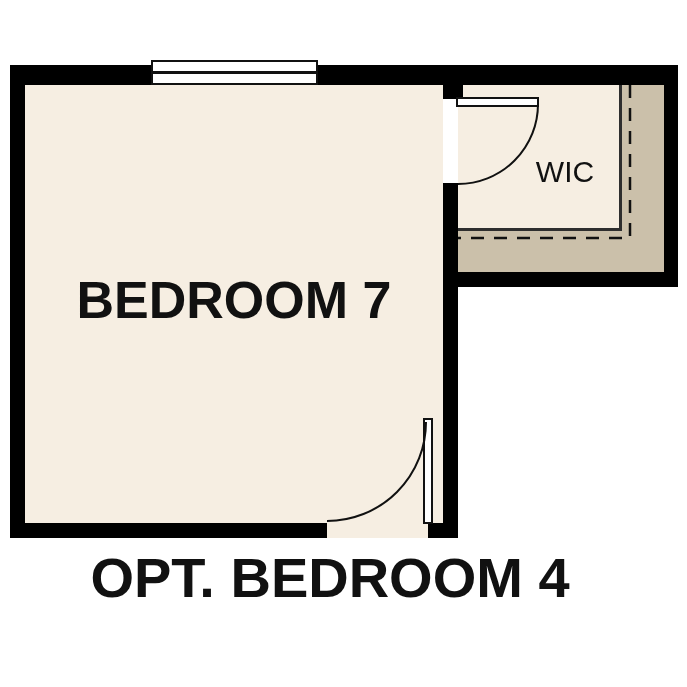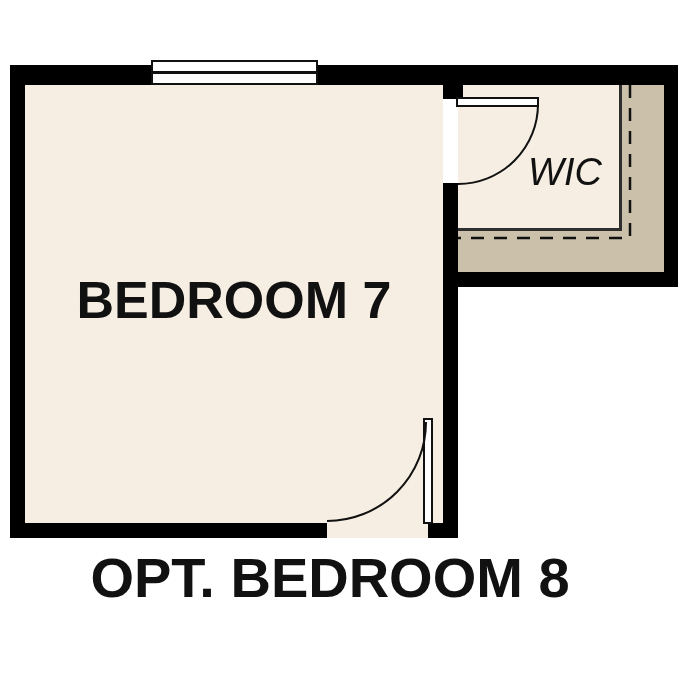--- a/index.html
+++ b/index.html
@@ -51,21 +51,21 @@
   #overlay { left: 0; top: 0; width: 687px; height: 687px; pointer-events: none; }
 
   
   .room-label { color: #111111; text-align: center; white-space: nowrap; }
   #label-bedroom {
     left: 25px; top: 270px; width: 418px; height: 60px; line-height: 60px;
     font-size: 52px; font-weight: bold; letter-spacing: 0px;
   }
   #label-wic {
     left: 500px; top: 150px; width: 130px; height: 44px; line-height: 44px;
-    font-size: 38px; font-weight: normal; font-style: italic;
+    font-size: 30px; font-weight: normal;
   }
   #label-caption {
     left: 0px; top: 549px; width: 660px; height: 58px; line-height: 58px;
     font-size: 56px; font-weight: bold;
   }
 </style>
 </head>
 <body>
 
 <div id="canvas">
@@ -92,15 +92,15 @@
   <div class="abs door-leaf" id="entry-door-leaf"></div>
 
   <svg class="abs" id="overlay" viewBox="0 0 687 687">
     <path d="M 538 104 A 80 80 0 0 1 458 184" fill="none" stroke="#111111" stroke-width="2"></path>
     <path d="M 327 521 A 99 99 0 0 0 426 422" fill="none" stroke="#111111" stroke-width="2"></path>
     <path d="M 630 85 L 630 238 L 458 238" fill="none" stroke="#111111" stroke-width="2.5" stroke-dasharray="13 10"></path>
   </svg>
 
   <div class="abs room-label" id="label-bedroom">BEDROOM 7</div>
   <div class="abs room-label" id="label-wic">WIC</div>
-  <div class="abs room-label" id="label-caption">OPT. BEDROOM 8</div>
+  <div class="abs room-label" id="label-caption">OPT. BEDROOM 4</div>
 
 </div>
 
 </body></html>

